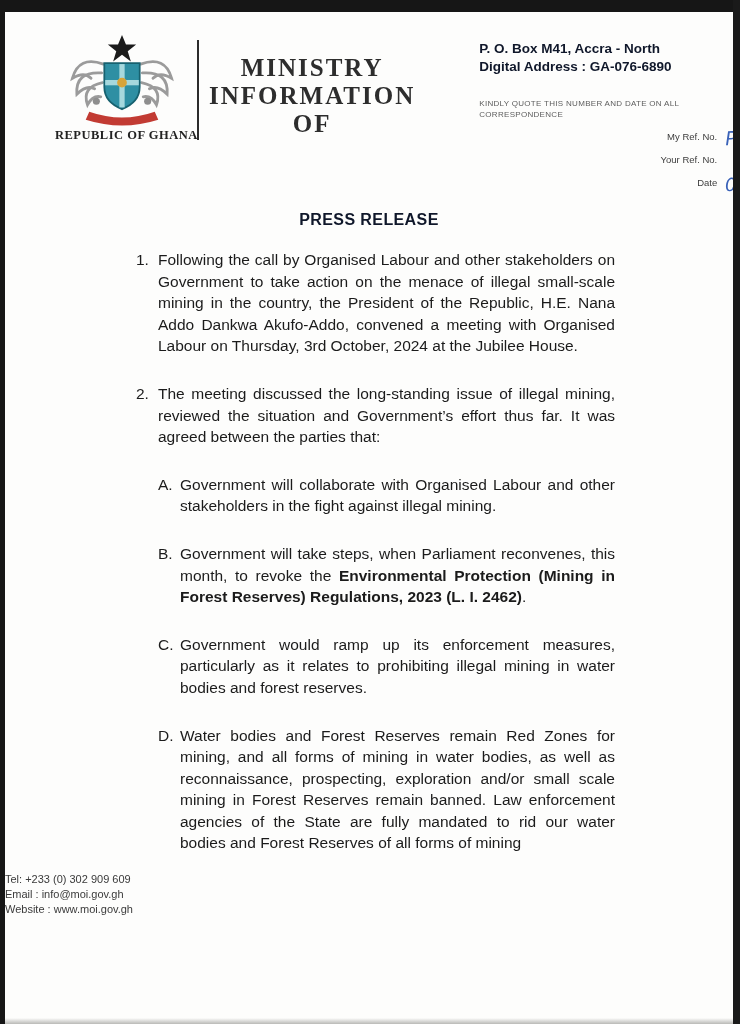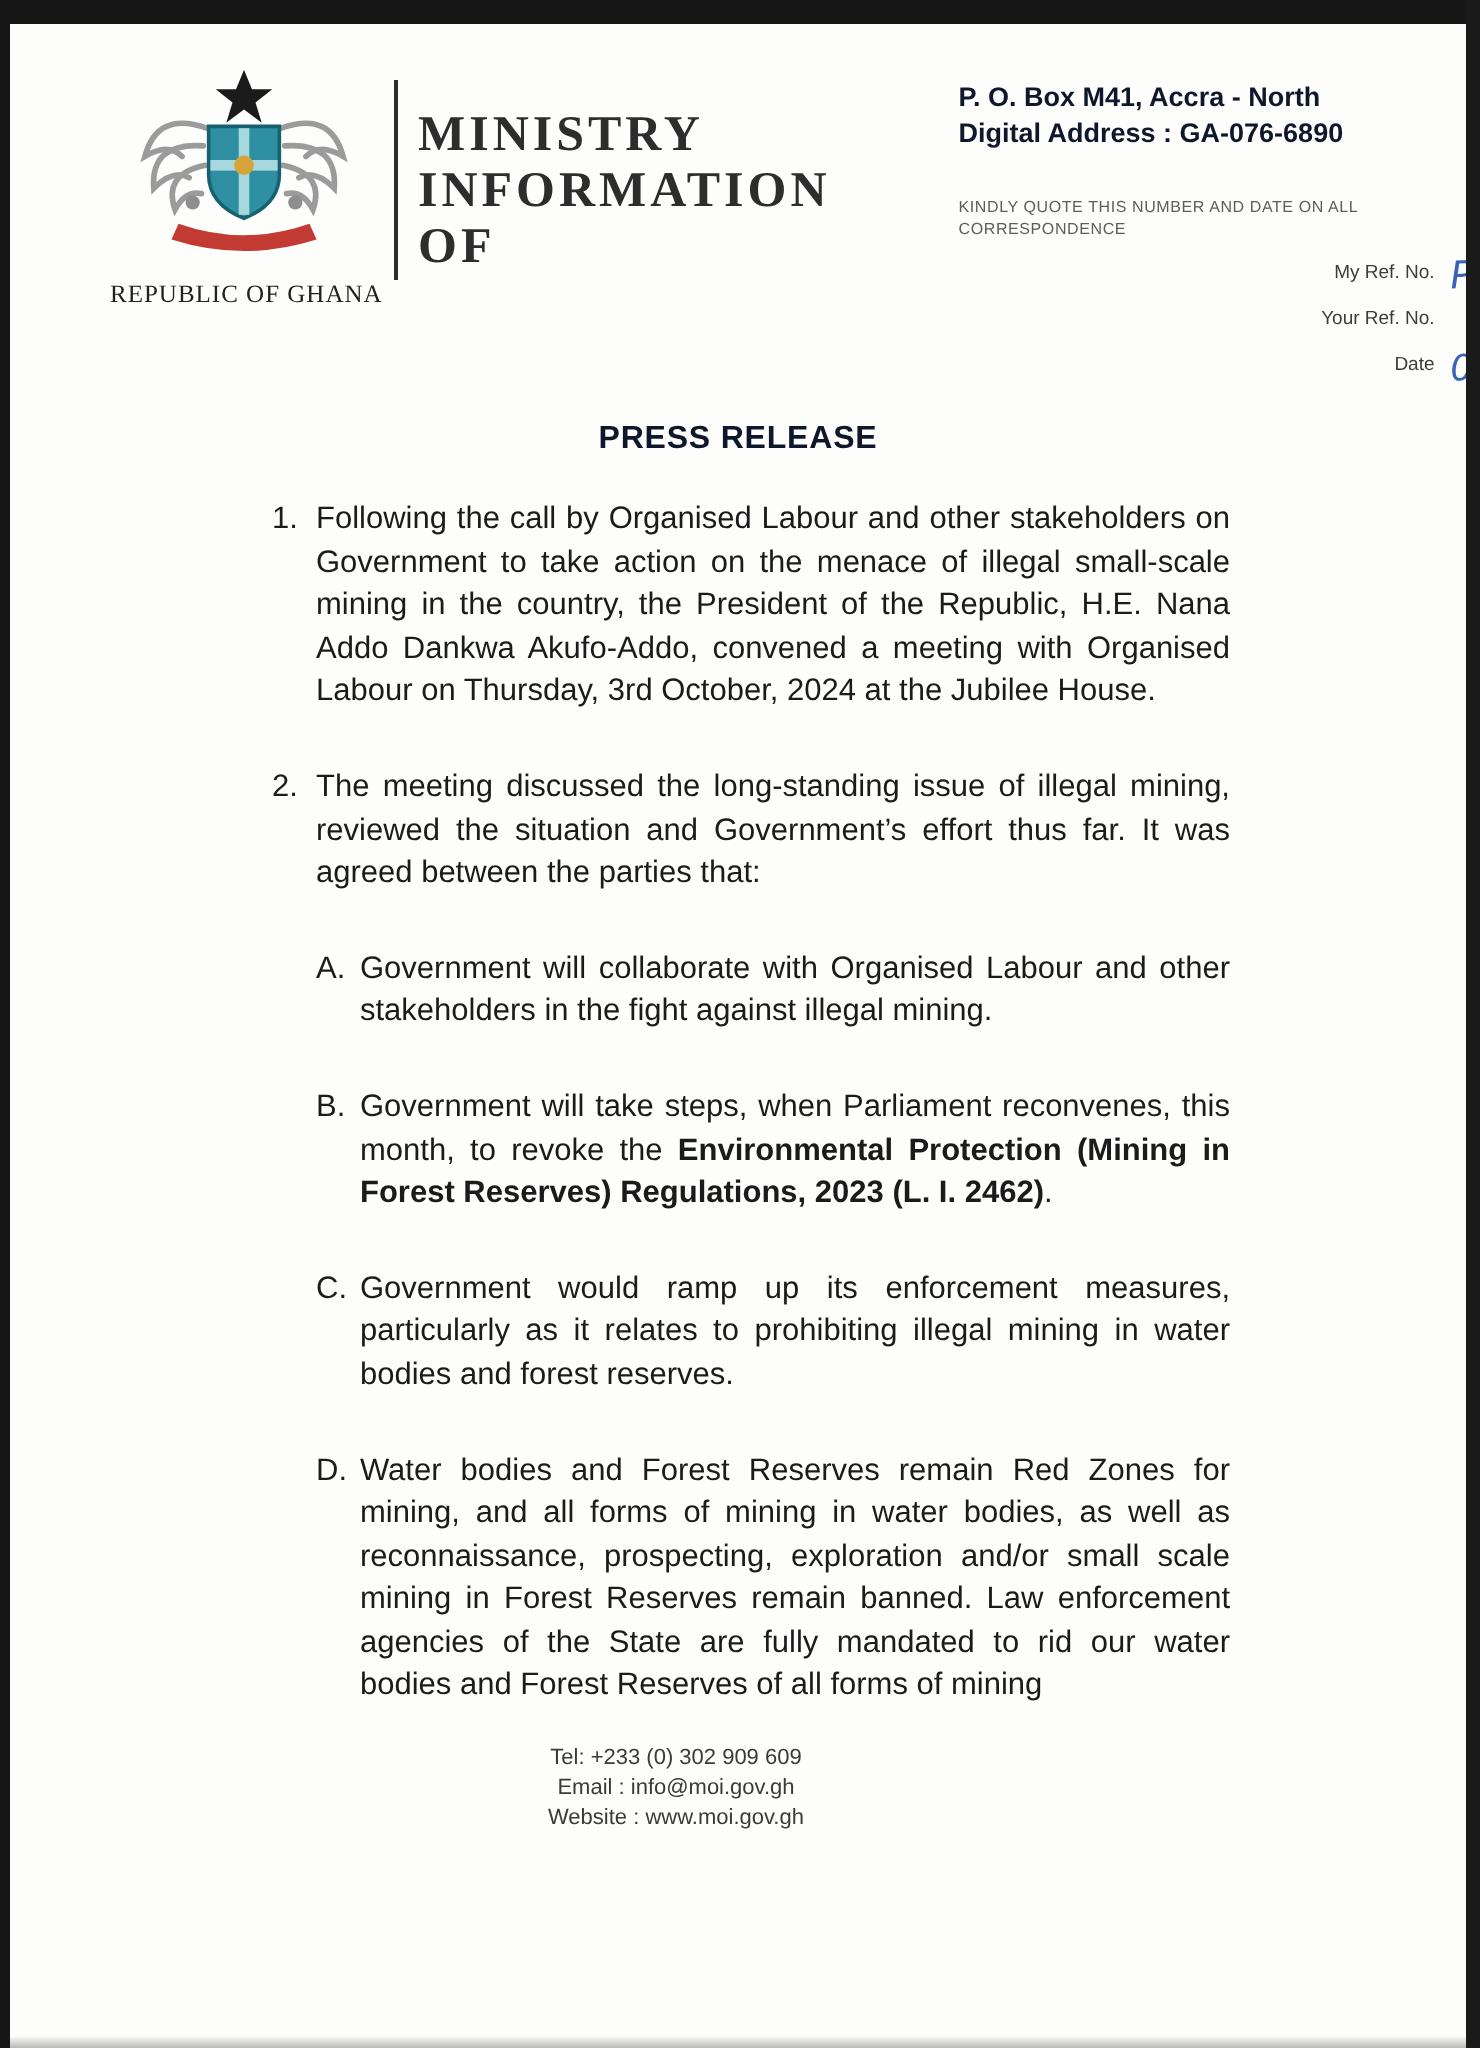--- a/index.html
+++ b/index.html
@@ -19,25 +19,25 @@
     background:linear-gradient(to bottom, rgba(255,255,255,0), #b9b9b6); }
 
   .paper { position:absolute; top:12px; left:5px; right:7px; bottom:0; padding-top:22px; }
 
   
   .letterhead { display:flex; align-items:flex-start; padding:0 20px 0 50px; }
   .lh-left { width:134px; text-align:center; }
   .lh-left svg { display:block; margin:0 auto; }
   .republic {
     font-family:"Liberation Serif", serif;
-    font-size:12.5px; font-weight:400; letter-spacing:.5px;
-    color:#222; margin-top:14px; white-space:nowrap;
+    font-size:12.5px; font-weight:700; letter-spacing:.5px;
+    color:#222; margin-top:2px; white-space:nowrap;
   }
   .lh-divider { width:2px; height:100px; background:#2c2c2c; margin:6px 10px 0 8px; flex-shrink:0; }
-  .lh-center { flex:1; text-align:left; padding:20px 64px 0 0; }
+  .lh-center { flex:1; text-align:center; padding:20px 64px 0 0; }
   .ministry {
     font-family:"Liberation Serif", serif;
     font-size:25px; font-weight:600; letter-spacing:2px;
     color:#2d2d2d; line-height:28px;
   }
   .lh-right { width:242px; flex-shrink:0; padding-top:6px; }
   .addr { font-size:13.5px; font-weight:700; color:#0f172a; line-height:18px; }
   .small-print { font-size:8px; color:#5d5d5d; letter-spacing:.3px; line-height:10.5px; margin-top:23px; width:200px; }
   .ref-row { display:flex; align-items:flex-end; margin-top:11px;flex-direction:column; }
   .ref-label { font-size:9.5px; color:#3c3c3c; white-space:nowrap; padding-right:4px; }
@@ -69,21 +69,21 @@
   .txt { flex:1; font-size:15.5px; line-height:21.6px; text-align:justify; color:#1b1b1b; }
   .sub-list { margin-top:26px; margin-left:0; }
   .sub-row { display:flex; margin-bottom:26px; }
   .sub-row:last-child { margin-bottom:0; }
   .letter { width:22px; flex-shrink:0; font-size:15.5px; line-height:21.6px; }
   b.law { font-weight:700; }
 
   
   .contact-footer {
     margin-top:18px; padding-right:62px;
-    text-align:center; font-size:11px; color:#3a3a3a; line-height:15px;
+    text-align:left; font-size:11px; color:#3a3a3a; line-height:15px;
   }
 </style>
 </head>
 <body>
 
 <div class="photo-frame">
   <div class="paper">
 
     <header class="letterhead">
       <div class="lh-left">

